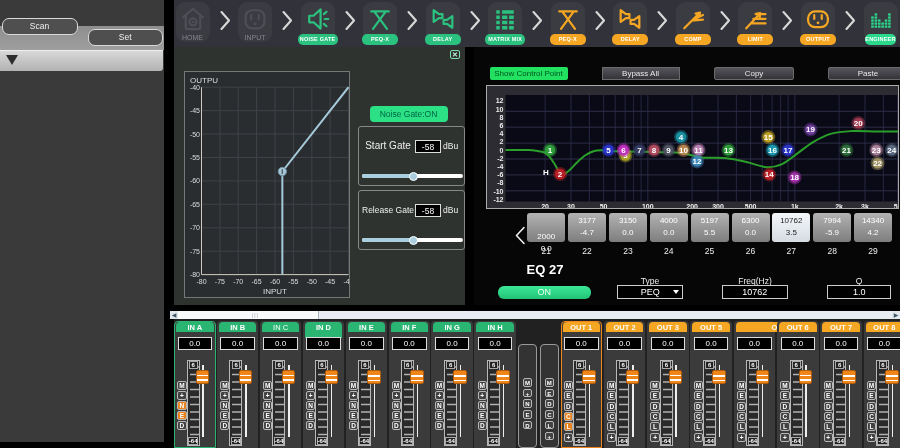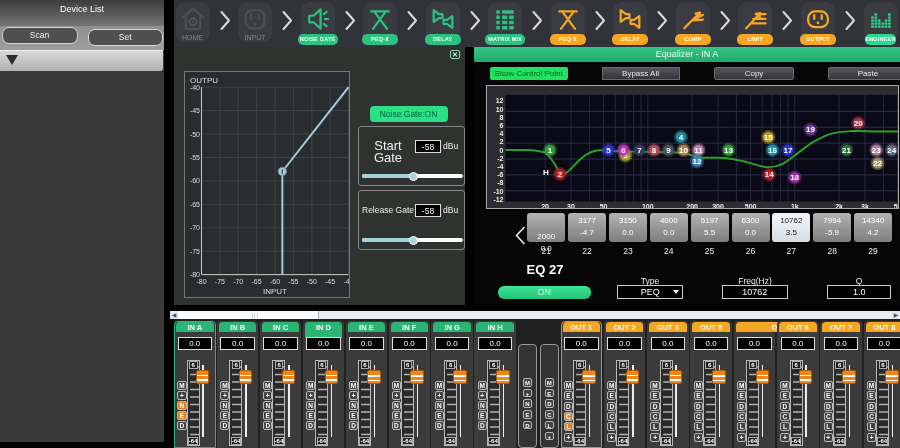--- a/index.html
+++ b/index.html
@@ -1,23 +1,22 @@
 <!DOCTYPE html>
 <html><head><meta charset="utf-8">
 <style>
 *{margin:0;padding:0;box-sizing:border-box;font-family:"Liberation Sans",sans-serif;}
 html,body{width:900px;height:448px;background:#000;overflow:hidden;}
 .abs{position:absolute;}
 #page{position:relative;width:900px;height:448px;background:#000;overflow:hidden;}
 </style></head><body>
 <div id="page">
 <div class="abs" style="left:0;top:0;width:164px;height:441.5px;background:#3a3a3a;"></div>
-<div class="abs" style="left:0;top:0;width:164px;height:26px;background:linear-gradient(#3c3c3c,#757575);color:#fff;font-size:9px;text-align:center;line-height:19px;">Device List</div>
 <div class="abs" style="left:0;top:26px;width:164px;height:24px;background:linear-gradient(#8e8e8e,#9e9e9e);"></div>
-<div class="abs" style="left:1.5px;top:27px;width:76px;height:17px;background:#4f4f4f;border:1.5px solid #d8d8d8;border-radius:7px;color:#f0f0f0;font-size:8.5px;text-align:center;line-height:14px;">Scan</div>
+<div class="abs" style="left:1.5px;top:18px;width:76px;height:17px;background:#4f4f4f;border:1.5px solid #d8d8d8;border-radius:7px;color:#f0f0f0;font-size:8.5px;text-align:center;line-height:14px;">Scan</div>
 <div class="abs" style="left:88px;top:28.5px;width:74.5px;height:17px;background:#4f4f4f;border:1.5px solid #d8d8d8;border-radius:7px;color:#f0f0f0;font-size:8.5px;text-align:center;line-height:14px;">Set</div>
 <div class="abs" style="left:0;top:50px;width:163px;height:21px;background:linear-gradient(#d8d8d8,#b2b2b2);border-top:1px solid #eee;border-radius:0 0 3px 0;"></div>
 <div class="abs" style="left:3px;top:54.5px;width:0;height:0;border-left:6px solid transparent;border-right:6px solid transparent;border-top:10.5px solid #2e2e2e;margin-left:3px;"></div>
 <div class="abs" style="left:174px;top:0;width:726px;height:47px;background:#32323a;"></div>
 <div class="abs" style="left:175.5px;top:1.5px;width:34px;height:40.5px;background:#3b3b42;border-radius:9px;"></div>
 <div class="abs" style="left:175.5px;top:1.5px;width:34px;height:34px;">
       <svg width="28" height="28" viewBox="0 0 24 24" style="position:absolute;left:3px;top:3px;">
         <path d="M3.5 10.5 L12 3.2 L20.5 10.5 M5.8 9 V19.2 Q5.8 20.6 7.2 20.6 H16.8 Q18.2 20.6 18.2 19.2 V9" stroke="#4e4e56" fill="none" stroke-width="1.9" stroke-linecap="round" stroke-linejoin="round"></path>
         <circle cx="12" cy="14.5" r="3" stroke="#4e4e56" fill="none" stroke-width="1.9" stroke-linecap="round" stroke-linejoin="round"></circle>
         <circle cx="12" cy="14.5" r="1" fill="#4e4e56"></circle>
@@ -214,35 +213,34 @@
       <text x="126.8" y="211.6" fill="#ddd" font-size="7" text-anchor="middle">-50</text>
       <text x="145.1" y="211.6" fill="#ddd" font-size="7" text-anchor="middle">-45</text>
       <text x="163.5" y="211.6" fill="#ddd" font-size="7" text-anchor="middle">-40</text>
       <text x="90" y="221.6" fill="#ddd" font-size="8" text-anchor="middle">INPUT</text>
       <polyline points="97.35,202.6 97.35,99.5 163.5,15.2" stroke="#a5c9d9" stroke-width="2" fill="none"></polyline>
       <circle cx="97.35" cy="99.5" r="4.2" fill="#a5c9d9" stroke="#6a8a9a" stroke-width="1"></circle>
       <text x="97.35" y="102.0" fill="#333" font-size="7" font-weight="bold" text-anchor="middle">i</text>
     </svg>
 <div class="abs" style="left:369.5px;top:105.5px;width:78px;height:16px;background:#2ce085;border-radius:4px;color:#064;font-size:8.5px;text-align:center;line-height:16px;">Noise Gate:ON</div>
 <div class="abs" style="left:358px;top:126px;width:107px;height:60px;border:1px solid #888;border-radius:3px;"></div>
-<div class="abs" style="left:362px;top:140px;width:52px;height:12px;color:#eee;font-size:13px;text-align:center;line-height:12px;">Start Gate</div>
+<div class="abs" style="left:362px;top:140px;width:52px;height:12px;color:#eee;font-size:10px;text-align:center;line-height:12px;">Start Gate</div>
 <div class="abs" style="left:415px;top:139.5px;width:26px;height:13px;background:#000;border:1px solid #ddd;color:#fff;font-size:8.5px;text-align:center;line-height:12px;">-58</div>
 <div class="abs" style="left:443px;top:140px;width:20px;height:12px;color:#eee;font-size:8.5px;line-height:12px;">dBu</div>
 <div class="abs" style="left:362px;top:174px;width:101px;height:4px;background:#fff;border-radius:2px;"></div>
 <div class="abs" style="left:362px;top:174px;width:51px;height:4px;background:#a9cfdf;border-radius:2px;"></div>
 <div class="abs" style="left:408.5px;top:171.5px;width:9px;height:9px;background:#a9cfdf;border:1px solid #fff;border-radius:50%;"></div>
 <div class="abs" style="left:358px;top:190px;width:107px;height:60px;border:1px solid #888;border-radius:3px;"></div>
 <div class="abs" style="left:362px;top:204px;width:52px;height:12px;color:#eee;font-size:8.5px;text-align:center;line-height:12px;">Release Gate</div>
 <div class="abs" style="left:415px;top:203.5px;width:26px;height:13px;background:#000;border:1px solid #ddd;color:#fff;font-size:8.5px;text-align:center;line-height:12px;">-58</div>
 <div class="abs" style="left:443px;top:204px;width:20px;height:12px;color:#eee;font-size:8.5px;line-height:12px;">dBu</div>
 <div class="abs" style="left:362px;top:238px;width:101px;height:4px;background:#fff;border-radius:2px;"></div>
 <div class="abs" style="left:362px;top:238px;width:51px;height:4px;background:#a9cfdf;border-radius:2px;"></div>
 <div class="abs" style="left:408.5px;top:235.5px;width:9px;height:9px;background:#a9cfdf;border:1px solid #fff;border-radius:50%;"></div>
 <div class="abs" style="left:474px;top:47px;width:426px;height:258px;background:#060606;"></div>
-<div class="abs" style="left:474px;top:47px;width:426px;height:15px;background:linear-gradient(#35c585,#23a96c);color:#eaffef;font-size:9px;text-align:center;line-height:15px;">Equalizer - IN A</div>
 <div class="abs" style="left:489.5px;top:66.8px;width:78px;height:13px;background:#22e060;border-radius:2px;color:#052;font-size:8px;text-align:center;line-height:13px;">Show Control Point</div>
 <div class="abs" style="left:601.5px;top:66.8px;width:78px;height:13px;background:linear-gradient(#55555c,#333338);border:1px solid #6a6a6a;border-radius:0;color:#e8e8e8;font-size:8px;text-align:center;line-height:11.5px;">Bypass All</div>
 <div class="abs" style="left:714px;top:66.8px;width:80px;height:13px;background:linear-gradient(#55555c,#333338);border:1px solid #6a6a6a;border-radius:2px;color:#e8e8e8;font-size:8px;text-align:center;line-height:11.5px;">Copy</div>
 <div class="abs" style="left:828px;top:66.8px;width:80px;height:13px;background:linear-gradient(#55555c,#333338);border:1px solid #6a6a6a;border-radius:2px;color:#e8e8e8;font-size:8px;text-align:center;line-height:11.5px;">Paste</div>
 <svg class="abs" width="413" height="124" style="left:485.5px;top:85px;background:#2c2c32;border:1px solid #aaa;">
       <rect x="18.5" y="9" width="394.0" height="106.5" fill="#0a0a16"></rect>
       <line x1="58.1" y1="9" x2="58.1" y2="115.5" stroke="#262642" stroke-width="1"></line>
       <line x1="84.0" y1="9" x2="84.0" y2="115.5" stroke="#262642" stroke-width="1"></line>
       <line x1="102.4" y1="9" x2="102.4" y2="115.5" stroke="#262642" stroke-width="1"></line>
       <line x1="116.6" y1="9" x2="116.6" y2="115.5" stroke="#262642" stroke-width="1"></line>
@@ -447,21 +445,21 @@
 <div class="abs" style="left:231.9px;top:360.5px;width:8.5px;height:8px;background:#222;border:1px solid #aaa;color:#fff;font-size:6px;font-weight:bold;text-align:center;line-height:7px;">6</div>
 <div class="abs" style="left:230.7px;top:437px;width:10.5px;height:8px;background:#222;border:1px solid #aaa;color:#fff;font-size:6px;font-weight:bold;text-align:center;line-height:7px;">-64</div>
 <div class="abs" style="left:220.2px;top:381.0px;width:9.3px;height:9px;background:#424242;border:1px solid #b8b8b8;border-radius:2px;color:#fff;font-size:6.5px;font-weight:bold;text-align:center;line-height:8.5px;">M</div>
 <div class="abs" style="left:220.2px;top:391.0px;width:9.3px;height:9px;background:#424242;border:1px solid #b8b8b8;border-radius:2px;color:#fff;font-size:6.5px;font-weight:bold;text-align:center;line-height:8.5px;">+</div>
 <div class="abs" style="left:220.2px;top:401.0px;width:9.3px;height:9px;background:#424242;border:1px solid #b8b8b8;border-radius:2px;color:#fff;font-size:6.5px;font-weight:bold;text-align:center;line-height:8.5px;">N</div>
 <div class="abs" style="left:220.2px;top:411.0px;width:9.3px;height:9px;background:#424242;border:1px solid #b8b8b8;border-radius:2px;color:#fff;font-size:6.5px;font-weight:bold;text-align:center;line-height:8.5px;">E</div>
 <div class="abs" style="left:220.2px;top:421.0px;width:9.3px;height:9px;background:#424242;border:1px solid #b8b8b8;border-radius:2px;color:#fff;font-size:6.5px;font-weight:bold;text-align:center;line-height:8.5px;">D</div>
 <div class="abs" style="left:245.1px;top:365px;width:1.5px;height:72px;background:#eee;"></div>
 <div class="abs" style="left:238.7px;top:370.3px;width:13.5px;height:14px;border-radius:2px;background:linear-gradient(#f08519 0 4px,#fff 4px 5.5px,#f08519 5.5px 8.5px,#fff 8.5px 10px,#f08519 10px 14px);border:0.5px solid #b05d0a;"></div>
 <div class="abs" style="left:259.8px;top:321px;width:41.5px;height:127px;background:#3b3b3b;border-radius:4px 4px 0 0;"></div>
-<div class="abs" style="left:261.8px;top:321.5px;width:37.5px;height:10.5px;background:#2bb573;border-radius:4px 4px 0 0;color:#fff;font-size:7.5px;font-weight:bold;text-align:center;line-height:11px;">IN C</div>
+<div class="abs" style="left:261.8px;top:321.5px;width:37.5px;height:10.5px;background:#2bb573;border-radius:4px 4px 0 0;color:#fff;font-size:7.5px;font-weight:normal;text-align:center;line-height:11px;">IN C</div>
 <div class="abs" style="left:263.3px;top:337px;width:34.5px;height:12.5px;background:#000;border:1px solid #ddd;color:#fff;font-size:8px;text-align:center;line-height:11px;">0.0</div>
 <svg class="abs" width="13" height="86" style="left:272.3px;top:360px;border:1px solid #b8b8b8;background:#2a2a2a;">
       <line x1="2" y1="6.0" x2="11" y2="6.0" stroke="#b0b0b0" stroke-width="1.5"></line>
       <line x1="2" y1="13.5" x2="11" y2="13.5" stroke="#b0b0b0" stroke-width="1.5"></line>
       <line x1="2" y1="21.0" x2="11" y2="21.0" stroke="#b0b0b0" stroke-width="1.5"></line>
       <line x1="2" y1="28.5" x2="11" y2="28.5" stroke="#b0b0b0" stroke-width="1.5"></line>
       <line x1="2" y1="36.0" x2="11" y2="36.0" stroke="#b0b0b0" stroke-width="1.5"></line>
       <line x1="2" y1="43.5" x2="11" y2="43.5" stroke="#b0b0b0" stroke-width="1.5"></line>
       <line x1="2" y1="51.0" x2="11" y2="51.0" stroke="#b0b0b0" stroke-width="1.5"></line>
       <line x1="2" y1="58.5" x2="11" y2="58.5" stroke="#b0b0b0" stroke-width="1.5"></line>

